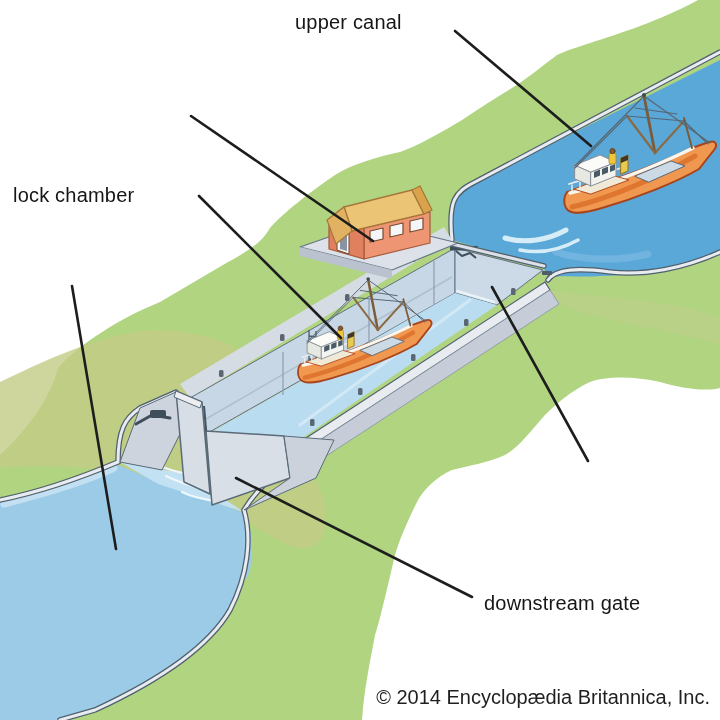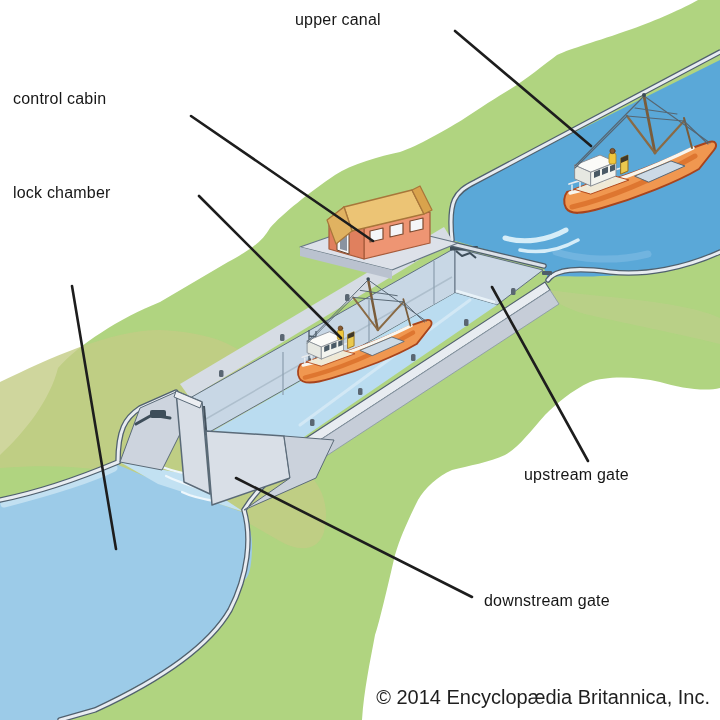--- a/index.html
+++ b/index.html
@@ -1,19 +1,19 @@
 <!DOCTYPE html>
 <html><head>
 <meta charset="utf-8">
 <style>
   html,body{margin:0;padding:0;background:#fff;}
   .stage{position:relative;width:720px;height:720px;background:#ffffff;overflow:hidden;
          font-family:"Liberation Sans", sans-serif;}
   .stage svg{position:absolute;left:0;top:0;}
-  .diagram-label{position:absolute;font-size:16px;color:#161616;letter-spacing:.2px;
+  .diagram-label{position:absolute;font-size:20px;color:#161616;letter-spacing:.2px;
                  white-space:nowrap;line-height:1.1;}
   .credit{position:absolute;right:10px;bottom:11px;font-size:20px;color:#1f1f1f;margin-left:22px;}
 </style>
 </head>
 <body>
 
 <div class="stage">
 
 <svg width="720" height="720" viewBox="0 0 720 720" xmlns="http://www.w3.org/2000/svg">
   <defs>
@@ -176,19 +176,17 @@
     <line x1="455" y1="31" x2="591" y2="146"></line>
     <line x1="191" y1="116" x2="373" y2="241"></line>
     <line x1="199" y1="196" x2="341" y2="338"></line>
     <line x1="72" y1="286" x2="116" y2="549"></line>
     <line x1="492" y1="287" x2="588" y2="461"></line>
     <line x1="236" y1="478" x2="472" y2="597"></line>
   </g>
 </svg>
 
   <div class="diagram-label" style="left:295px;top:11px">upper canal</div>
-  <div class="diagram-label" style="left:13px;top:90px">control cabin</div>
   <div class="diagram-label" style="left:13px;top:184px">lock chamber</div>
-  <div class="diagram-label" style="left:524px;top:466px">upstream gate</div>
   <div class="diagram-label" style="left:484px;top:592px">downstream gate</div>
 
   <div class="credit">© 2014 Encyclopædia Britannica, Inc.</div>
 </div>
 
 </body></html>

